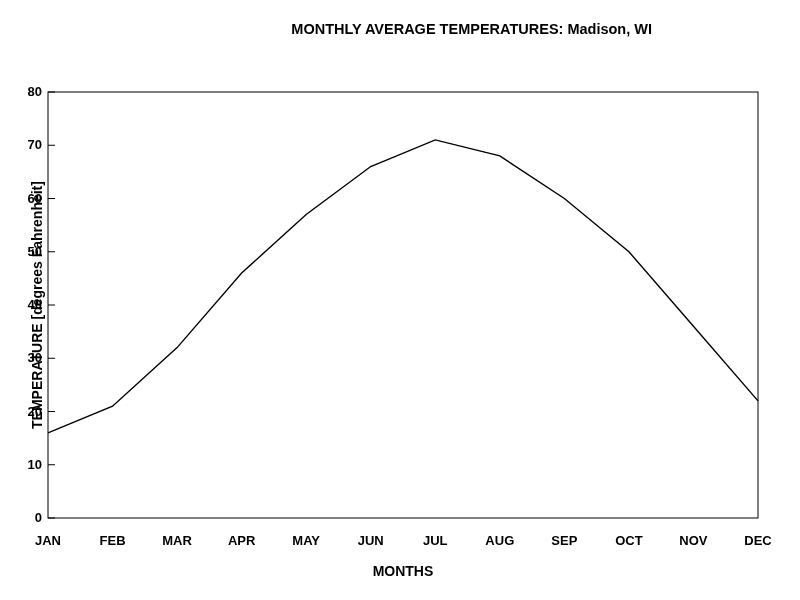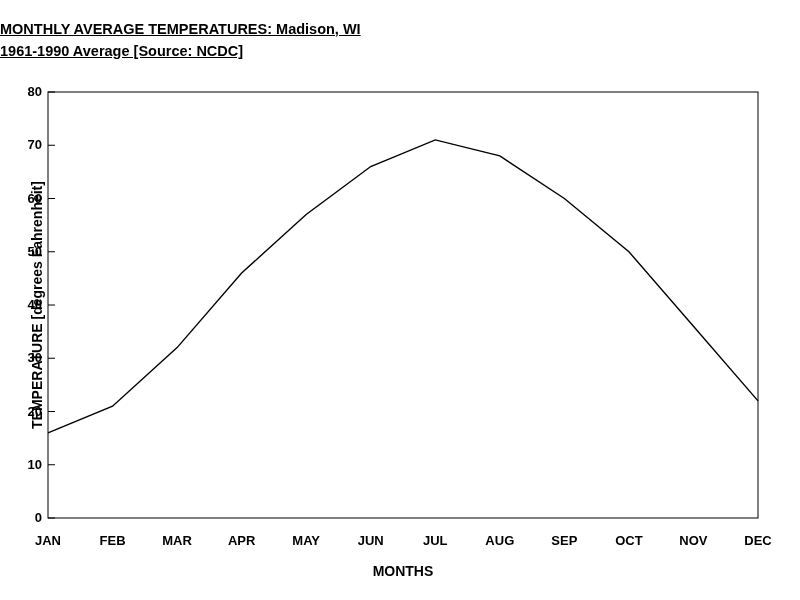--- a/index.html
+++ b/index.html
@@ -17,22 +17,21 @@
   #chart-root {
     position: relative;
     width: 800px;
     height: 600px;
   }
   .title-block {
     position: absolute;
     top: 18px;
     left: 0;
     width: 652px;
-    text-align: left;
-    text-decoration: underline;
+    text-align: right;
   }
   .title-line {
     font-size: 14.5px;
     font-weight: bold;
     line-height: 22px;
     letter-spacing: 0px;
   }
   .plot-svg {
     position: absolute;
     top: 0;
@@ -49,21 +48,20 @@
     font-family: "Liberation Sans", sans-serif;
   }
 </style>
 </head>
 <body>
 
 <div id="chart-root">
 
   <div class="title-block">
     <div class="title-line">MONTHLY AVERAGE TEMPERATURES: Madison, WI</div>
-    <div class="title-line">1961-1990 Average [Source: NCDC]</div>
   </div>
 
   <svg class="plot-svg" width="800" height="600">
 
     <rect id="plot-frame" x="48" y="92" width="710" height="426" fill="#ffffff" stroke="#000000" stroke-width="1"></rect>
 
     <g id="y-ticks">
         <line x1="48" x2="55" y1="518" y2="518" stroke="#000000" stroke-width="1"></line>
         <line x1="48" x2="55" y1="464.75" y2="464.75" stroke="#000000" stroke-width="1"></line>
         <line x1="48" x2="55" y1="411.5" y2="411.5" stroke="#000000" stroke-width="1"></line>

